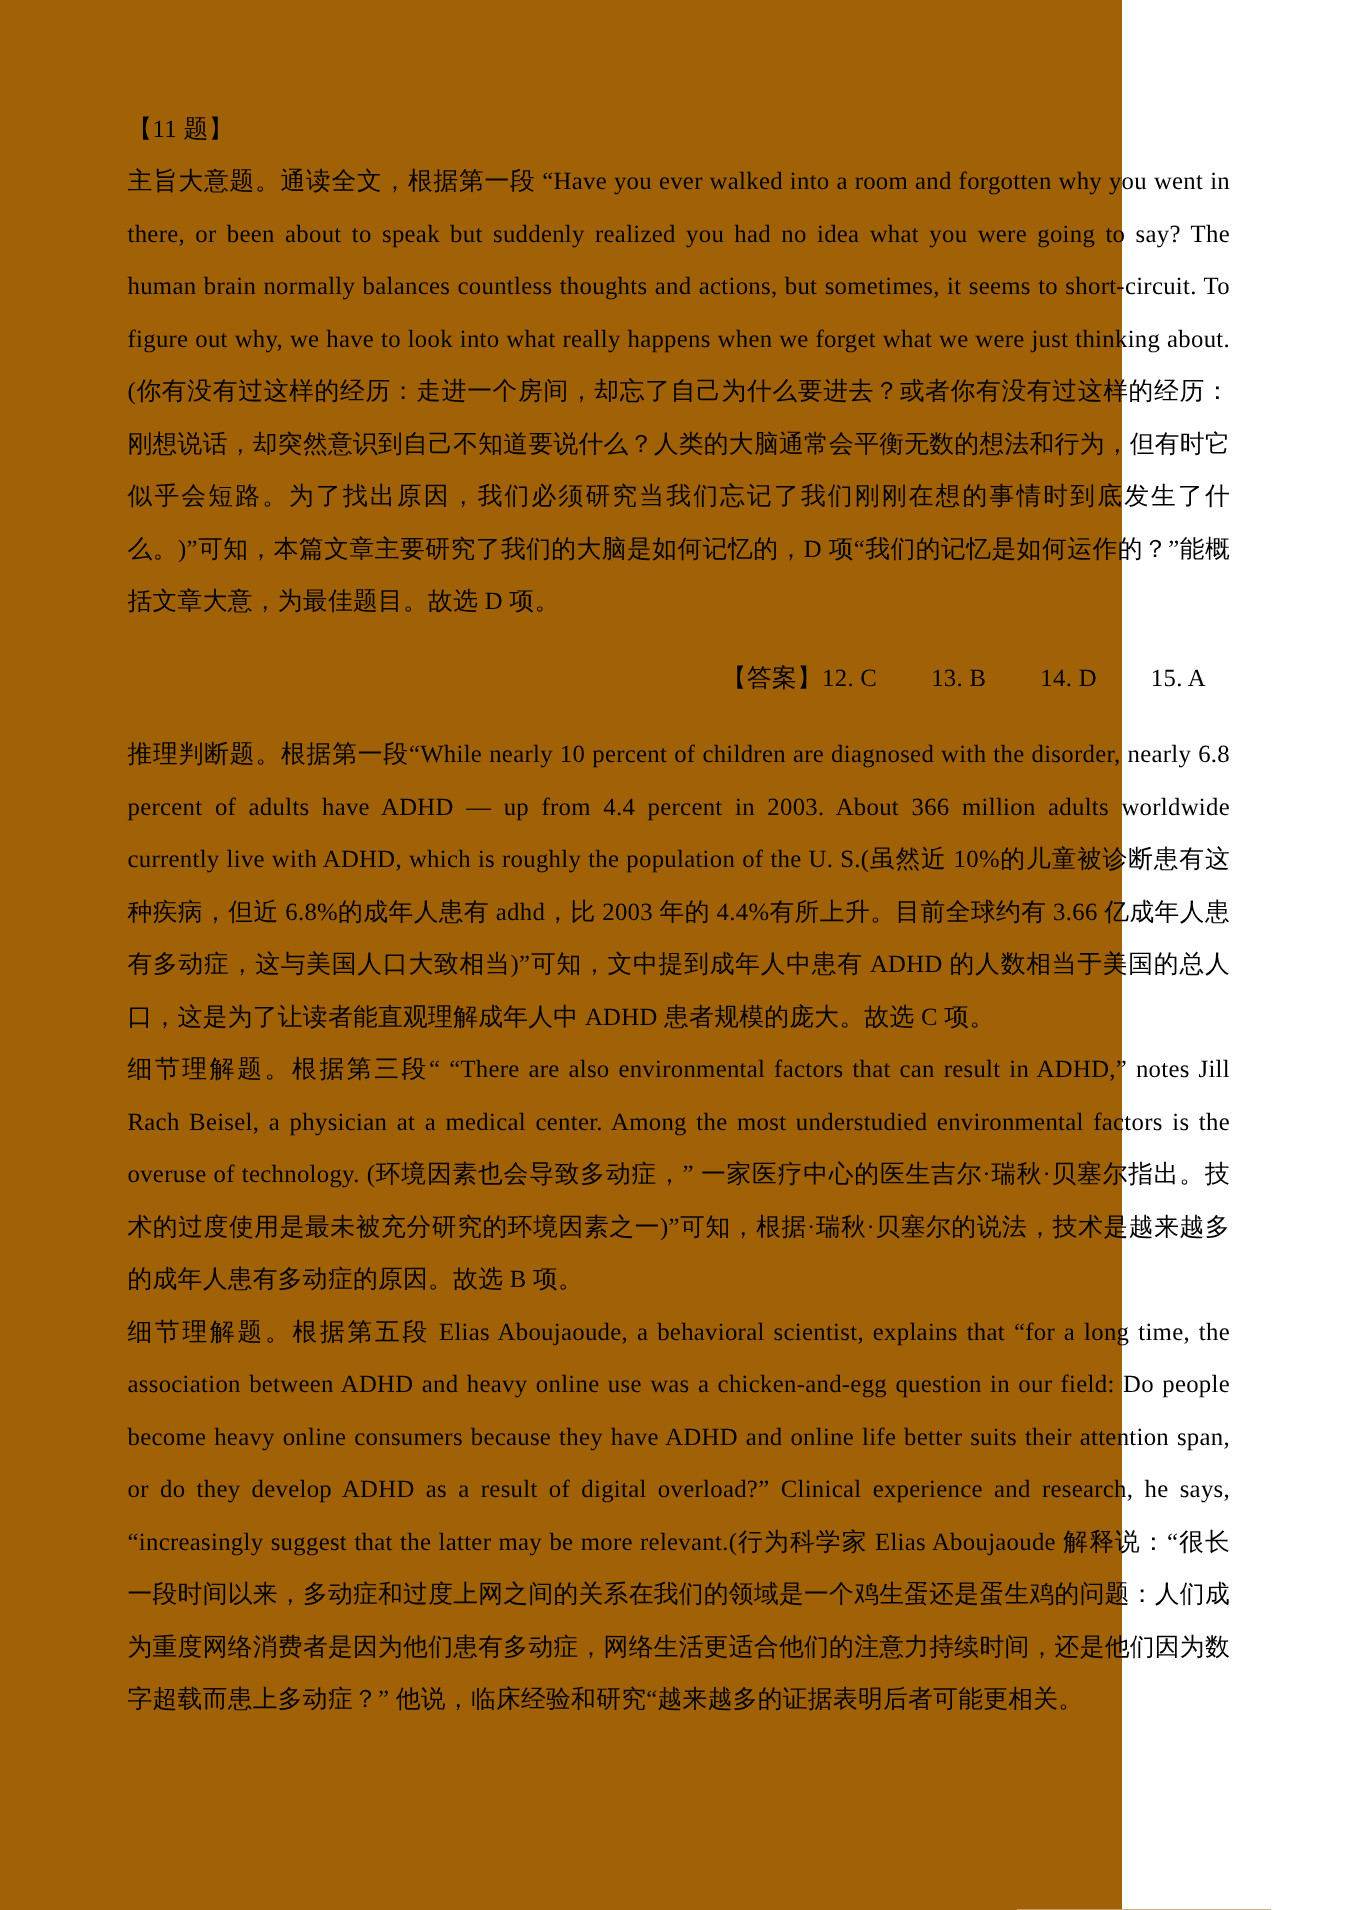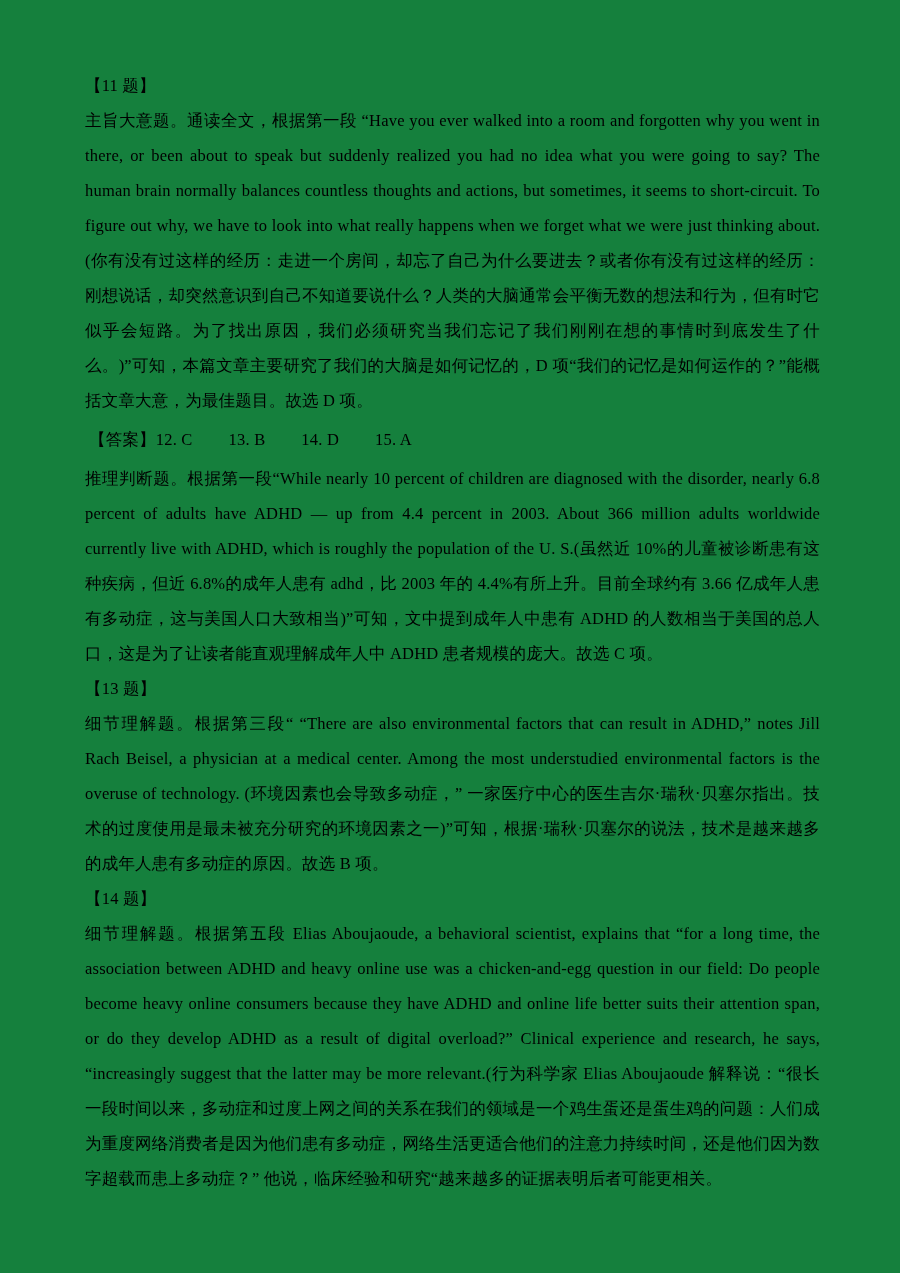--- a/index.html
+++ b/index.html
@@ -6,23 +6,23 @@
     margin: 0;
     padding: 0;
   }
   body {
     width: 900px;
     height: 1273px;
     background: #ffffff;
     overflow: hidden;
   }
   .page {
-    width: 900px;
+    width: 748px;
     height: 1273px;
-    background: #15803d;
+    background: #a16207;
     box-sizing: border-box;
   }
   .content {
     box-sizing: border-box;
     padding: 68px 80px 0 85px;
     width: 900px;
     font-family: "Liberation Serif", "DejaVu Serif", serif;
     font-size: 16.5px;
     line-height: 35px;
     color: #000000;
@@ -34,22 +34,22 @@
     font-weight: normal;
     line-height: 35px;
     text-align: left;
   }
   .body-para {
     margin: 0;
     text-align: justify;
     text-justify: inter-ideograph;
   }
   .answer-line {
-    margin: 4px;
-    text-align: left;
+    margin: 16px;
+    text-align: right;
     white-space: nowrap;
   }
   .ans-item {
     display: inline-block;
     margin-left: 36px;
   }
   .ans-item.first {
     margin-left: 0;
   }
 </style>
@@ -59,20 +59,18 @@
 <div class="page">
   <div class="content">
 
     <h3 class="sec-heading">【11 题】</h3>
     <p class="body-para">主旨大意题。通读全文，根据第一段 “Have you ever walked into a room and forgotten why you went in there, or been about to speak but suddenly realized you had no idea what you were going to say? The human brain normally balances countless thoughts and actions, but sometimes, it seems to short-circuit. To figure out why, we have to look into what really happens when we forget what we were just thinking about. (你有没有过这样的经历：走进一个房间，却忘了自己为什么要进去？或者你有没有过这样的经历：刚想说话，却突然意识到自己不知道要说什么？人类的大脑通常会平衡无数的想法和行为，但有时它似乎会短路。为了找出原因，我们必须研究当我们忘记了我们刚刚在想的事情时到底发生了什么。)”可知，本篇文章主要研究了我们的大脑是如何记忆的，D 项“我们的记忆是如何运作的？”能概括文章大意，为最佳题目。故选 D 项。</p>
 
     <p class="answer-line"><span>【答案】</span><span class="ans-item first">12. C</span><span class="ans-item">13. B</span><span class="ans-item">14. D</span><span class="ans-item">15. A</span></p>
 
     <p class="body-para">推理判断题。根据第一段“While nearly 10 percent of children are diagnosed with the disorder, nearly 6.8 percent of adults have ADHD — up from 4.4 percent in 2003. About 366 million adults worldwide currently live with ADHD, which is roughly the population of the U. S.(虽然近 10%的儿童被诊断患有这种疾病，但近 6.8%的成年人患有 adhd，比 2003 年的 4.4%有所上升。目前全球约有 3.66 亿成年人患有多动症，这与美国人口大致相当)”可知，文中提到成年人中患有 ADHD 的人数相当于美国的总人口，这是为了让读者能直观理解成年人中 ADHD 患者规模的庞大。故选 C 项。</p>
 
-    <h3 class="sec-heading">【13 题】</h3>
     <p class="body-para">细节理解题。根据第三段“ “There are also environmental factors that can result in ADHD,” notes Jill Rach Beisel, a physician at a medical center. Among the most understudied environmental factors is the overuse of technology. (环境因素也会导致多动症，” 一家医疗中心的医生吉尔·瑞秋·贝塞尔指出。技术的过度使用是最未被充分研究的环境因素之一)”可知，根据·瑞秋·贝塞尔的说法，技术是越来越多的成年人患有多动症的原因。故选 B 项。</p>
 
-    <h3 class="sec-heading">【14 题】</h3>
     <p class="body-para">细节理解题。根据第五段 Elias Aboujaoude, a behavioral scientist, explains that “for a long time, the association between ADHD and heavy online use was a chicken-and-egg question in our field: Do people become heavy online consumers because they have ADHD and online life better suits their attention span, or do they develop ADHD as a result of digital overload?” Clinical experience and research, he says, “increasingly suggest that the latter may be more relevant.(行为科学家 Elias Aboujaoude 解释说：“很长一段时间以来，多动症和过度上网之间的关系在我们的领域是一个鸡生蛋还是蛋生鸡的问题：人们成为重度网络消费者是因为他们患有多动症，网络生活更适合他们的注意力持续时间，还是他们因为数字超载而患上多动症？” 他说，临床经验和研究“越来越多的证据表明后者可能更相关。</p>
 
   </div>
 </div>
 
 </body></html>

